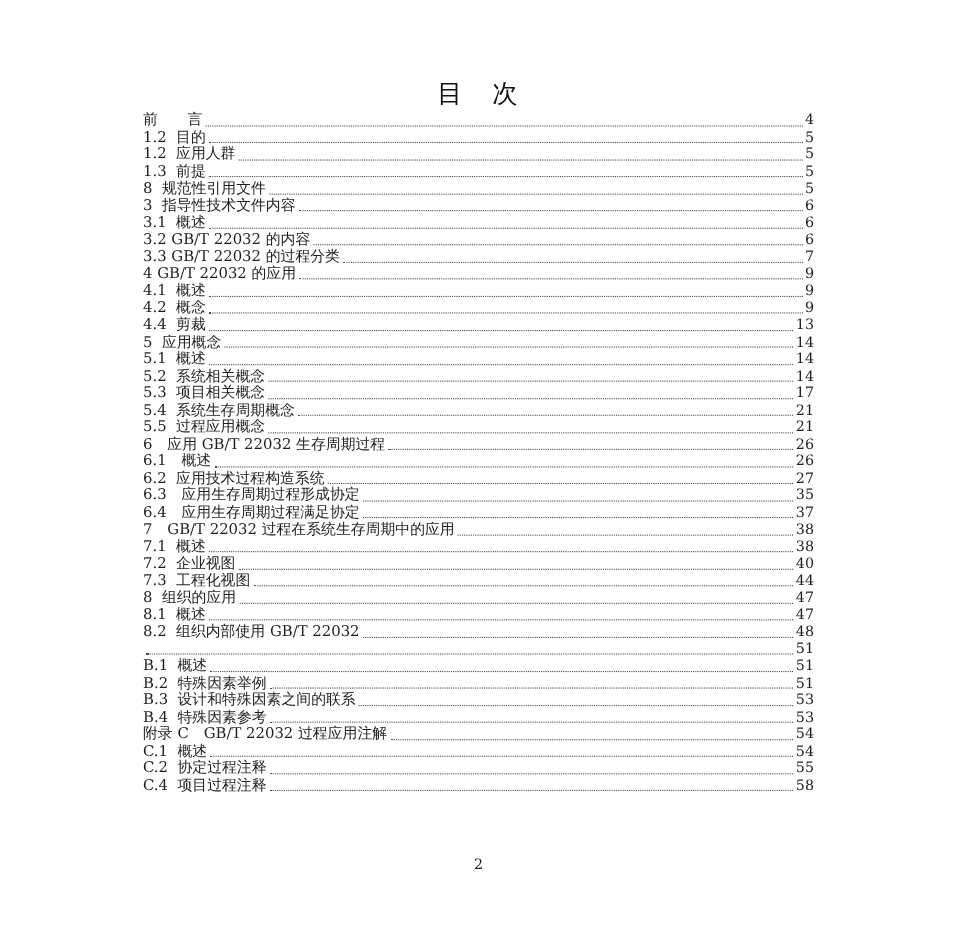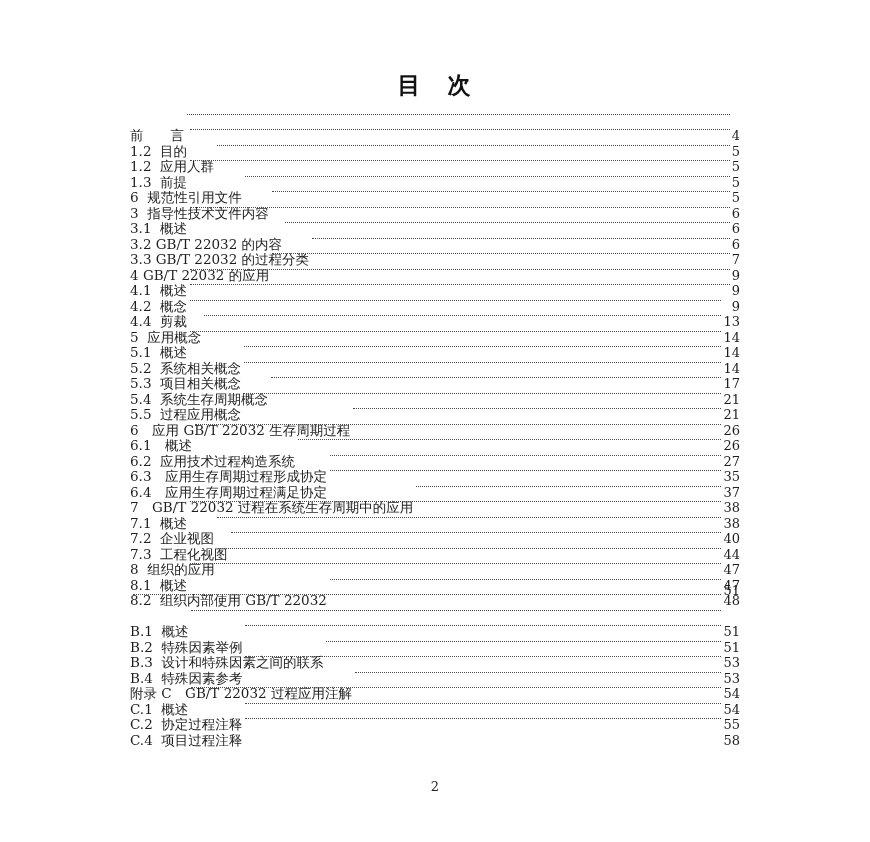--- a/index.html
+++ b/index.html
@@ -16,42 +16,41 @@
     color: #1e1e1e;
     overflow: hidden;
   }
   .doc-title {
     position: absolute;
     top: 70px;
     left: 0;
     right: 0;
     text-align: center;
     font-size: 23px;
-    font-weight: 700;
+    font-weight: 400;
     letter-spacing: 2px;
     color: #111;
     white-space: pre;
   }
   .toc {
     position: absolute;
     top: 102px;
     left: 130px;
     width: 610px;
   }
   .toc-row {
     display: flex;
     align-items: baseline;
     height: 15.5px;
     line-height: 15.5px;
     font-size: 13.5px;
   }
   .toc-label {
     flex: 0 0 auto;
     white-space: pre;
-    margin-top: 26px;
   }
   .leader {
     flex: 1 1 auto;
     align-self: flex-end;
     border-bottom: 1.5px dotted #4a4a4a;
     margin: 0 2px 3px 3px;
     min-width: 10px;
     height: 0;
   }
   .toc-page {
@@ -93,21 +92,21 @@
     <span class="toc-page">5</span>
   </div>
 
   <div class="toc-row">
     <span class="toc-label">1.3  前提</span>
     <span class="leader"></span>
     <span class="toc-page">5</span>
   </div>
 
   <div class="toc-row">
-    <span class="toc-label">6  规范性引用文件</span>
+    <span class="toc-label">8  规范性引用文件</span>
     <span class="leader"></span>
     <span class="toc-page">5</span>
   </div>
 
   <div class="toc-row">
     <span class="toc-label">3  指导性技术文件内容</span>
     <span class="leader"></span>
     <span class="toc-page">6</span>
   </div>
 

